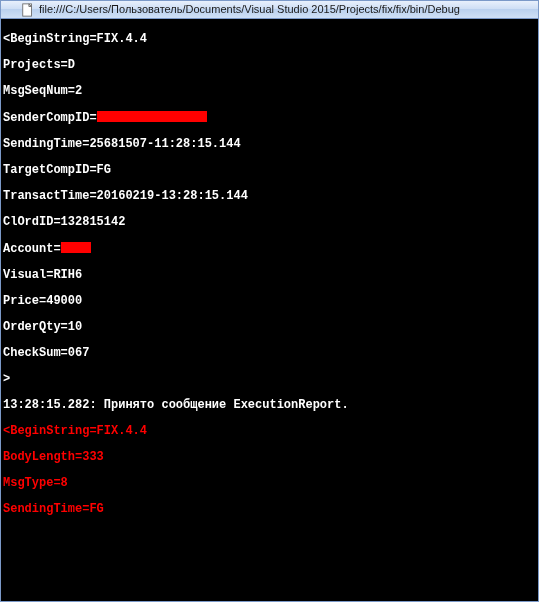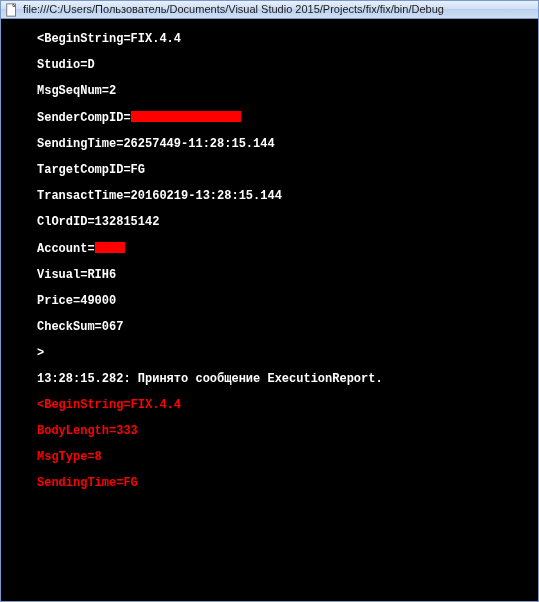--- a/index.html
+++ b/index.html
@@ -16,41 +16,41 @@
     width: 539px;
     height: 602px;
     border: 1px solid #7b99c8;
     background: #000;
   }
   .titlebar {
     height: 18px;
     background: linear-gradient(to bottom, #e8f0fc 0%, #cfdff5 45%, #b9d0ee 46%, #cfe0f6 100%);
     display: flex;
     align-items: center;
-    padding: 0 4px;
+    padding: 0 20px;
     border-bottom: 1px solid #7b99c8;
     font-family: 'Segoe UI', Tahoma, sans-serif;
     font-size: 11px;
     color: #1a1a1a;
   }
   .titlebar .favicon {
     width: 14px; height: 14px;
     display: inline-flex; align-items: center; justify-content: center;
     margin-right: 4px;
   }
   .titlebar .favicon svg { width: 14px; height: 14px; }
   .console {
     position: absolute;
     top: 18px; left: 0; right: 0; bottom: 0;
     background: #000;
     padding: 1px 2px;
     color: #fff;
     white-space: pre;
   }
-  .ln { display: block; font-weight: bold; letter-spacing: 0px; margin-left: 34px; }
+  .ln { display: block; font-weight: bold; letter-spacing: 0px; }
   .w  { color: #ffffff; }
   .r  { color: #ff0000; }
   .redbox {
     display: inline-block;
     background: #ff0000;
     height: 11px;
     vertical-align: -1px;
   }
 </style>
 </head>
@@ -63,30 +63,31 @@
       <svg viewBox="0 0 16 16">
           <rect x="2" y="1" width="10" height="14" fill="#fff" stroke="#6a6a6a" stroke-width="1"></rect>
           <polyline points="9,1 12,4 9,4 9,1" fill="#dcdcdc" stroke="#6a6a6a" stroke-width="1"></polyline>
         </svg>
     </span>
     <span>file:///C:/Users/Пользователь/Documents/Visual Studio 2015/Projects/fix/fix/bin/Debug</span>
   </div>
 
   <div class="console">
 <span class="ln w">&lt;BeginString=FIX.4.4</span>
-<span class="ln w">Studio=D</span>
+<span class="ln w">Projects=D</span>
 <span class="ln w">MsgSeqNum=2</span>
 <span class="ln w"><span>SenderCompID=</span><span class="redbox" style="width:110px"></span></span>
-<span class="ln w">SendingTime=26257449-11:28:15.144</span>
+<span class="ln w">SendingTime=25681507-11:28:15.144</span>
 <span class="ln w">TargetCompID=FG</span>
 <span class="ln w">TransactTime=20160219-13:28:15.144</span>
 <span class="ln w">ClOrdID=132815142</span>
 <span class="ln w"><span>Account=</span><span class="redbox" style="width:30px"></span></span>
 <span class="ln w">Visual=RIH6</span>
 <span class="ln w">Price=49000</span>
+<span class="ln w">OrderQty=10</span>
 <span class="ln w">CheckSum=067</span>
 <span class="ln w">&gt;</span>
 <span class="ln w">13:28:15.282: Принято сообщение ExecutionReport.</span>
 <span class="ln r">&lt;BeginString=FIX.4.4</span>
 <span class="ln r">BodyLength=333</span>
 <span class="ln r">MsgType=8</span>
 <span class="ln r">SendingTime=FG</span>
 
 
 

